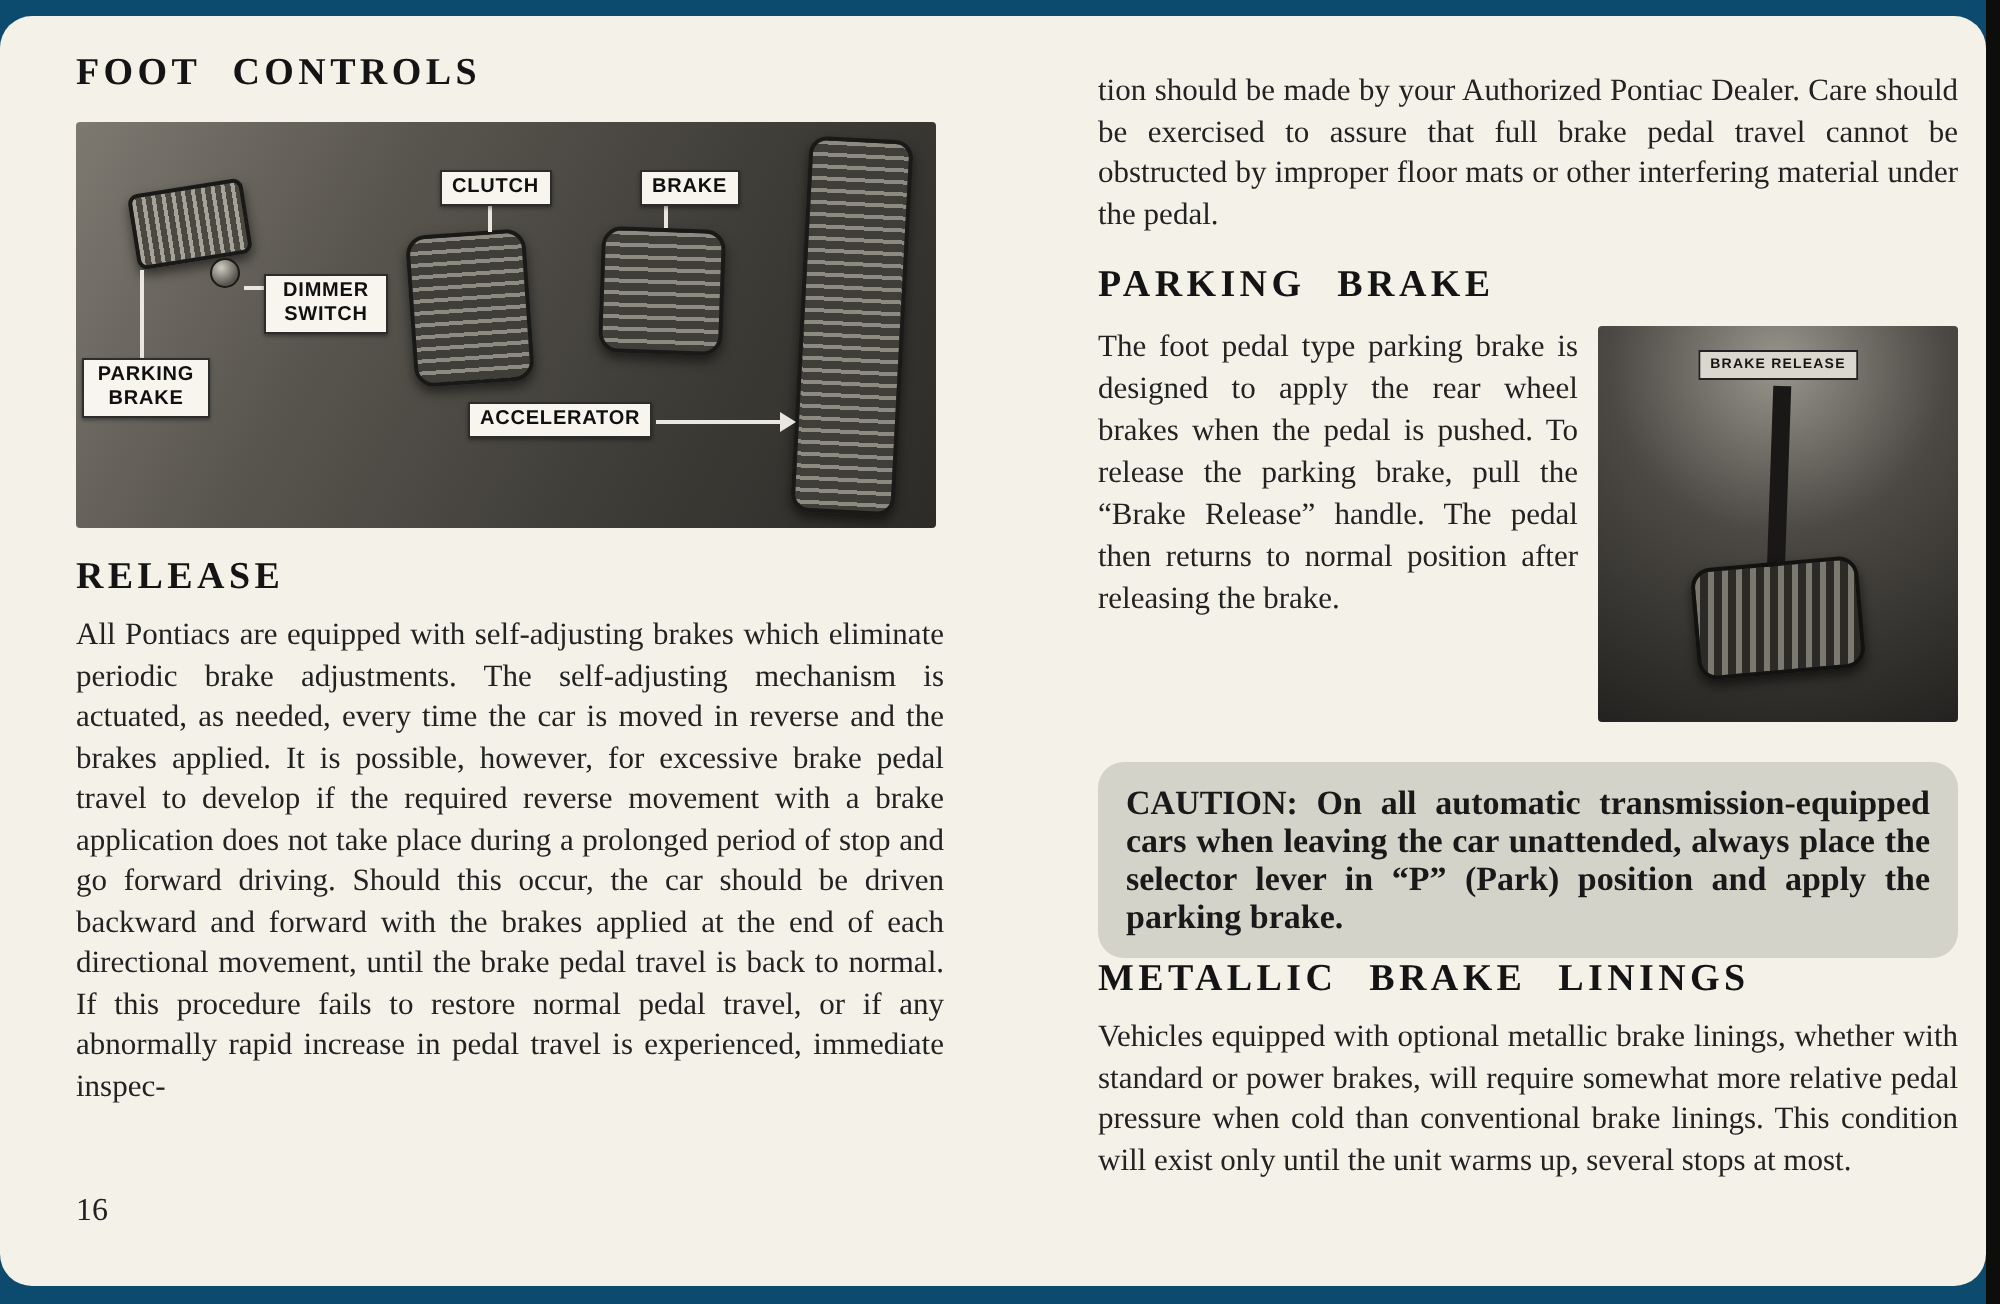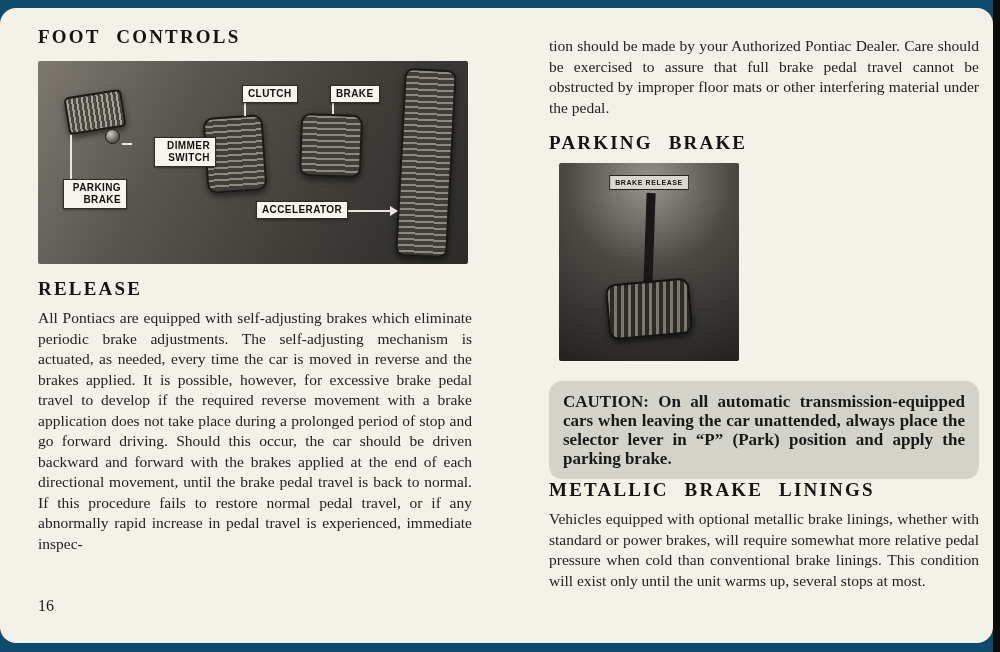--- a/index.html
+++ b/index.html
@@ -39,24 +39,24 @@
   .ribs-v { background:repeating-linear-gradient(90deg,#a5a298 0 2px,#4a4841 2px 5px); }
   .clutch-pedal  { left:167px; top:55px;  width:60px; height:76px; border-radius:10px; transform:rotate(-4deg); }
   .brake-pedal   { left:262px; top:53px;  width:62px; height:63px; border-radius:10px; transform:rotate(2deg); }
   .accel-pedal   { left:362px; top:8px;   width:52px; height:188px; border-radius:9px; transform:rotate(3deg); }
   .park-pedal    { left:28px;  top:32px;  width:58px; height:38px; border-radius:5px; transform:rotate(-9deg); }
   .dimmer-knob   { position:absolute; left:67px; top:68px; width:15px; height:15px; border-radius:50%;
                    background:radial-gradient(circle at 35% 30%,#cfccc2,#57544d 70%); border:1px solid #1a1a18; }
   .chip {
     position:absolute; background:#f7f5ed; color:#101010; border:1px solid #2c2c2a;
     font:bold 10px/12px "Liberation Sans", sans-serif; letter-spacing:.4px;
-    padding:2px 5px; text-align:right; box-shadow:0 1px 2px rgba(0,0,0,.4);margin-left:22px;
+    padding:2px 5px; text-align:center; box-shadow:0 1px 2px rgba(0,0,0,.4);
   }
   .chip-clutch { left:182px; top:24px; }
-  .chip-brake  { left:270px; top:24px; }
+  .chip-brake  { left:282px; top:24px; }
   .chip-dimmer { left:94px;  top:76px; width:62px; }
   .chip-park   { left:3px;   top:118px; width:64px; }
   .chip-accel  { left:196px; top:140px; }
   .leader { position:absolute; background:#e9e7df; }
   .lead-clutch { left:206px; top:41px; width:2px; height:14px; }
   .lead-brake  { left:294px; top:41px; width:2px; height:12px; }
   .lead-dimmer { left:84px;  top:82px; width:10px; height:2px; }
   .lead-park   { left:32px;  top:74px; width:2px; height:44px; }
   .lead-accel  { left:290px; top:149px; width:62px; height:2px; }
   .arrowhead {
@@ -133,20 +133,21 @@
       <h2 class="sec mt14">RELEASE</h2>
       <p class="body">All Pontiacs are equipped with self-adjusting brakes which eliminate periodic brake adjustments. The self-adjusting mechanism is actuated, as needed, every time the car is moved in reverse and the brakes applied. It is possible, however, for excessive brake pedal travel to develop if the required reverse movement with a brake application does not take place during a prolonged period of stop and go forward driving. Should this occur, the car should be driven backward and forward with the brakes applied at the end of each directional movement, until the brake pedal travel is back to normal. If this procedure fails to restore normal pedal travel, or if any abnormally rapid increase in pedal travel is experienced, immediate inspec-</p>
     </div>
 
     <div class="col-right">
       <p class="body" style="margin-top:14px">tion should be made by your Authorized Pontiac Dealer. Care should be exercised to assure that full brake pedal travel cannot be obstructed by improper floor mats or other interfering material under the pedal.</p>
 
       <h2 class="sec mt14">PARKING BRAKE</h2>
 
       <div class="parking-row">
+        <p class="parking-text">The foot pedal type parking brake is designed to apply the rear wheel brakes when the pedal is pushed. To release the parking brake, pull the “Brake Release” handle. The pedal then returns to normal position after releasing the brake.</p>
         <div class="figure2">
           <div class="release-plate">BRAKE RELEASE</div>
           <div class="lever"></div>
           <div class="park-pedal2"></div>
         </div>
       </div>
 
       <div class="caution">CAUTION: On all automatic transmission-equipped cars when leaving the car unattended, always place the selector lever in “P” (Park) position and apply the parking brake.</div>
 
       <h2 class="sec mt26">METALLIC BRAKE LININGS</h2>

